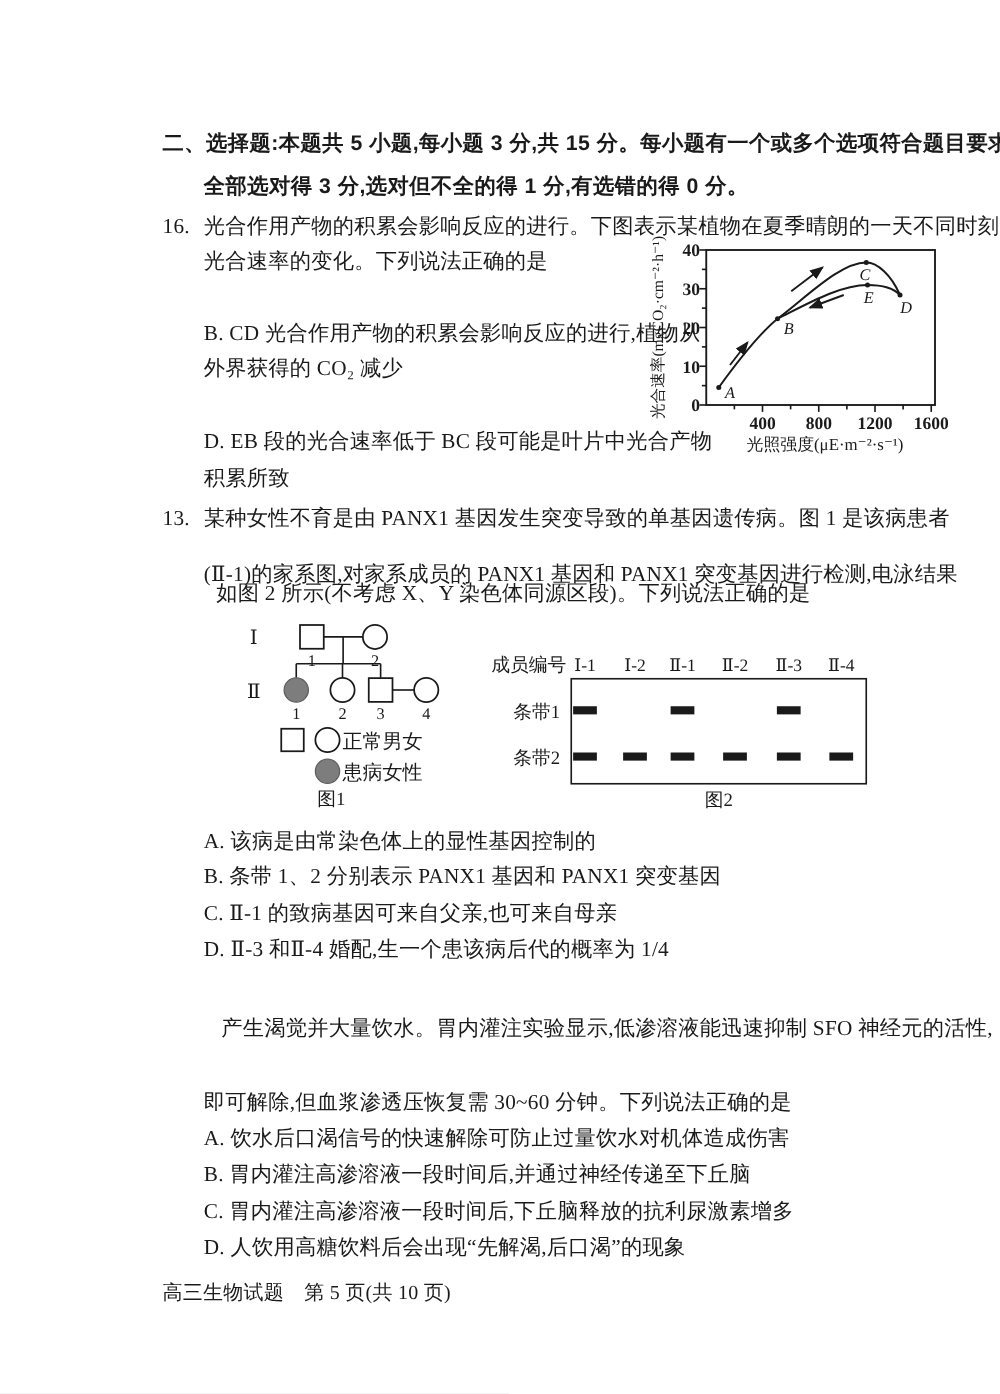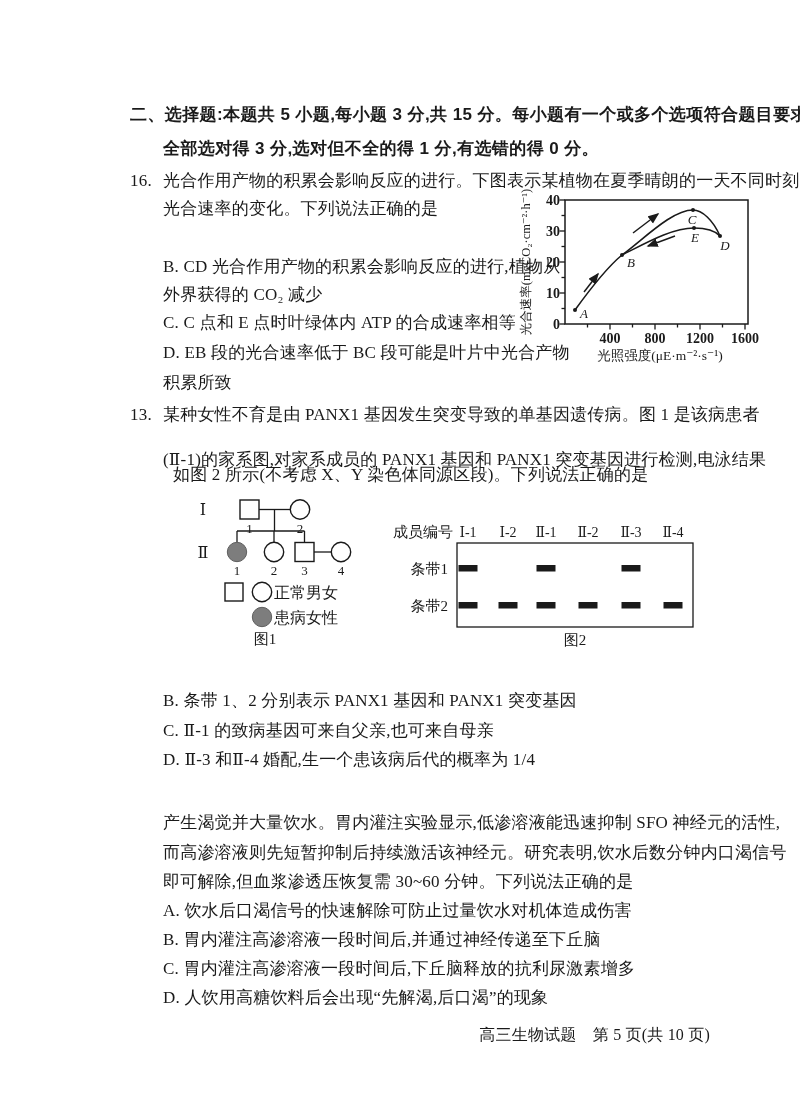--- a/index.html
+++ b/index.html
@@ -8,40 +8,39 @@
     background:#ffffff; overflow:hidden;
     font-family:"Liberation Serif","DejaVu Serif",serif;
     color:#1a1a1a;
   }
   .line {
     position:absolute; font-size:17px; line-height:21px;
     white-space:nowrap; letter-spacing:0.2px;
   }
   .hdr { font-family:"Liberation Sans","DejaVu Sans",sans-serif; font-weight:bold; letter-spacing:0.4px; }
   .qnum { display:inline-block; width:33px; }
-  .footer { width:580px; text-align:right; font-size:16px; }
+  .footer { width:580px; text-align:left; font-size:16px; }
   svg { position:absolute; overflow:visible; }
   svg text { font-family:"Liberation Serif","DejaVu Serif",serif; fill:#1a1a1a; }
   .stroke { stroke:#1a1a1a; fill:none; }
 </style>
 </head>
 <body>
 
 <div class="page">
 
   <div class="line hdr" style="top:104px;left:130px">二、选择题:本题共 5 小题,每小题 3 分,共 15 分。每小题有一个或多个选项符合题目要求,</div>
   <div class="line hdr" style="top:138px;left:163px">全部选对得 3 分,选对但不全的得 1 分,有选错的得 0 分。</div>
 
   <div class="line" style="top:170px;left:130px">
     <span class="qnum">16.</span><span>光合作用产物的积累会影响反应的进行。下图表示某植物在夏季晴朗的一天不同时刻</span>
   </div>
   <div class="line" style="top:198px;left:163px">光合速率的变化。下列说法正确的是</div>
   <div class="line" style="top:256px;left:163px">B. CD 光合作用产物的积累会影响反应的进行,植物从</div>
   <div class="line" style="top:284px;left:163px">外界获得的 CO₂ 减少</div>
-  <div class="line" style="top:312px;left:163px">C. C 点和 E 点时叶绿体内 ATP 的合成速率相等</div>
   <div class="line" style="top:342px;left:163px">D. EB 段的光合速率低于 BC 段可能是叶片中光合产物</div>
   <div class="line" style="top:372px;left:163px">积累所致</div>
 
   <svg style="left:520px;top:186px" width="235" height="188" viewBox="0 0 235 188">
     <defs>
       <marker id="ah" markerWidth="9" markerHeight="9" refX="6.5" refY="3" orient="auto">
         <path d="M0,0 L7.5,3 L0,6 Z" fill="#1a1a1a"></path>
       </marker>
     </defs>
 
@@ -168,26 +167,26 @@
         <rect x="68.5" y="87" width="19" height="6.5" fill="#1a1a1a"></rect>
         <rect x="108.5" y="87" width="19" height="6.5" fill="#1a1a1a"></rect>
         <rect x="146.5" y="87" width="19" height="6.5" fill="#1a1a1a"></rect>
         <rect x="188.5" y="87" width="19" height="6.5" fill="#1a1a1a"></rect>
         <rect x="231.5" y="87" width="19" height="6.5" fill="#1a1a1a"></rect>
         <rect x="273.5" y="87" width="19" height="6.5" fill="#1a1a1a"></rect>
       </g>
     <text x="185" y="130" font-size="15" text-anchor="middle">图2</text>
   </svg>
 
+  <div class="line" style="top:662px;left:163px">A. 该病是由常染色体上的显性基因控制的</div>
   <div class="line" style="top:690px;left:163px">B. 条带 1、2 分别表示 PANX1 基因和 PANX1 突变基因</div>
   <div class="line" style="top:720px;left:163px">C. Ⅱ-1 的致病基因可来自父亲,也可来自母亲</div>
   <div class="line" style="top:749px;left:163px">D. Ⅱ-3 和Ⅱ-4 婚配,生一个患该病后代的概率为 1/4</div>
 
-  <div class="line" style="top:812px;left:163px">产生渴觉并大量饮水。胃内灌注实验显示,低渗溶液能迅速抑制 SFO 神经元的活性,</div>
-  <div class="line" style="top:842px;left:163px">而高渗溶液则先短暂抑制后持续激活该神经元。研究表明,饮水后数分钟内口渴信号</div>
+  <div class="line" style="top:812px;left:177px">产生渴觉并大量饮水。胃内灌注实验显示,低渗溶液能迅速抑制 SFO 神经元的活性,</div>
   <div class="line" style="top:871px;left:163px">即可解除,但血浆渗透压恢复需 30~60 分钟。下列说法正确的是</div>
   <div class="line" style="top:900px;left:163px">A. 饮水后口渴信号的快速解除可防止过量饮水对机体造成伤害</div>
   <div class="line" style="top:929px;left:163px">B. 胃内灌注高渗溶液一段时间后,并通过神经传递至下丘脑</div>
   <div class="line" style="top:958px;left:163px">C. 胃内灌注高渗溶液一段时间后,下丘脑释放的抗利尿激素增多</div>
   <div class="line" style="top:987px;left:163px">D. 人饮用高糖饮料后会出现“先解渴,后口渴”的现象</div>
 
   <div class="line footer" style="top:1024px;left:130px">高三生物试题　第 5 页(共 10 页)</div>
 
 </div>
 

